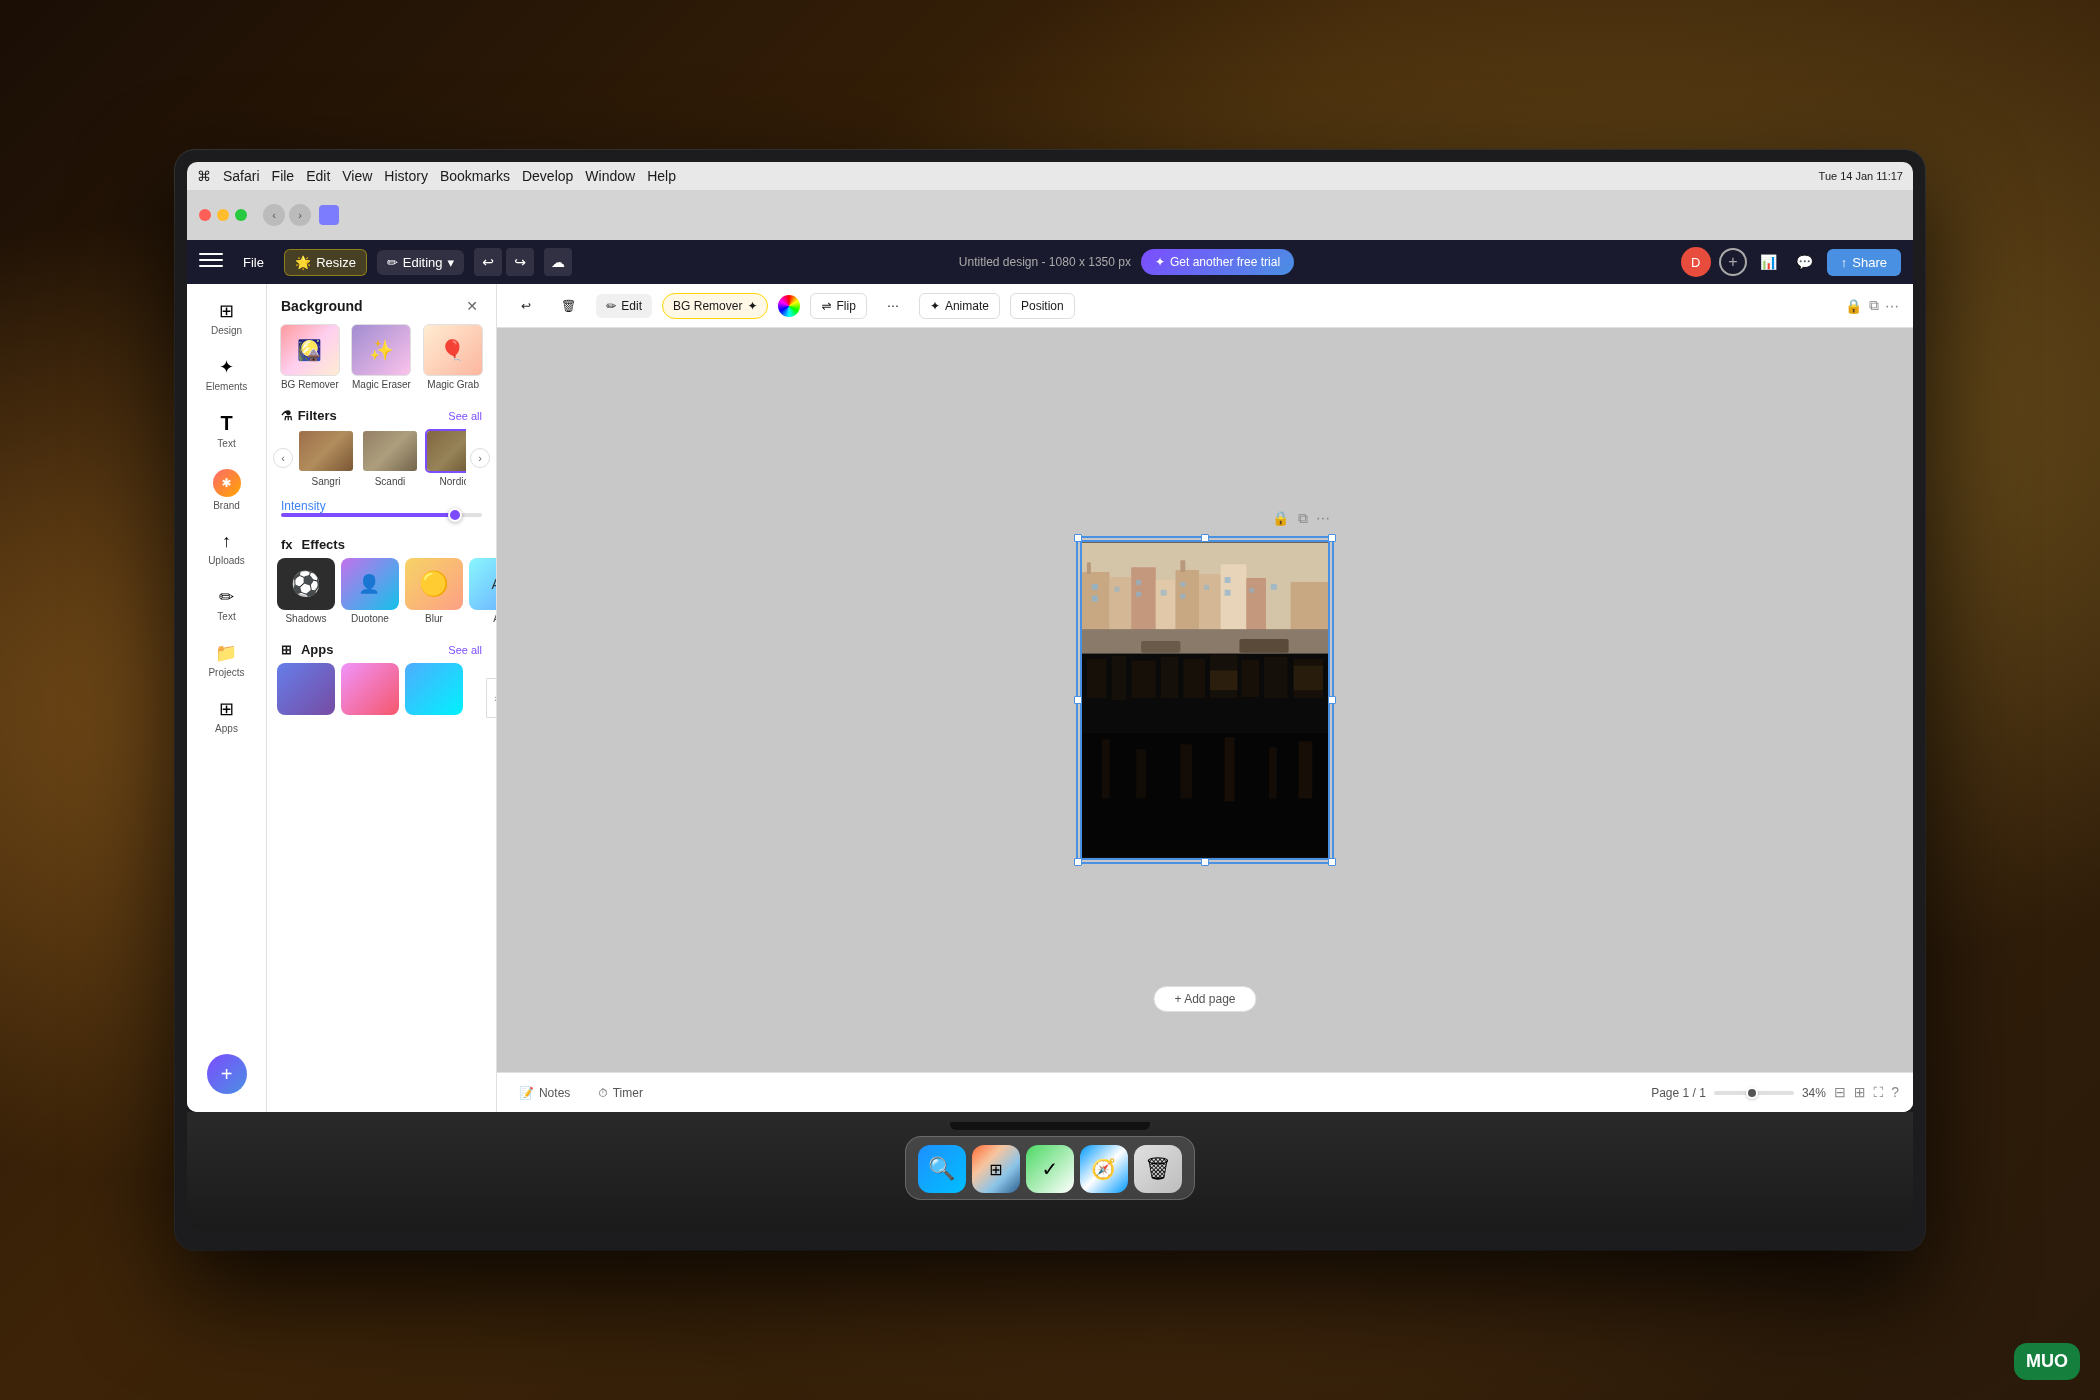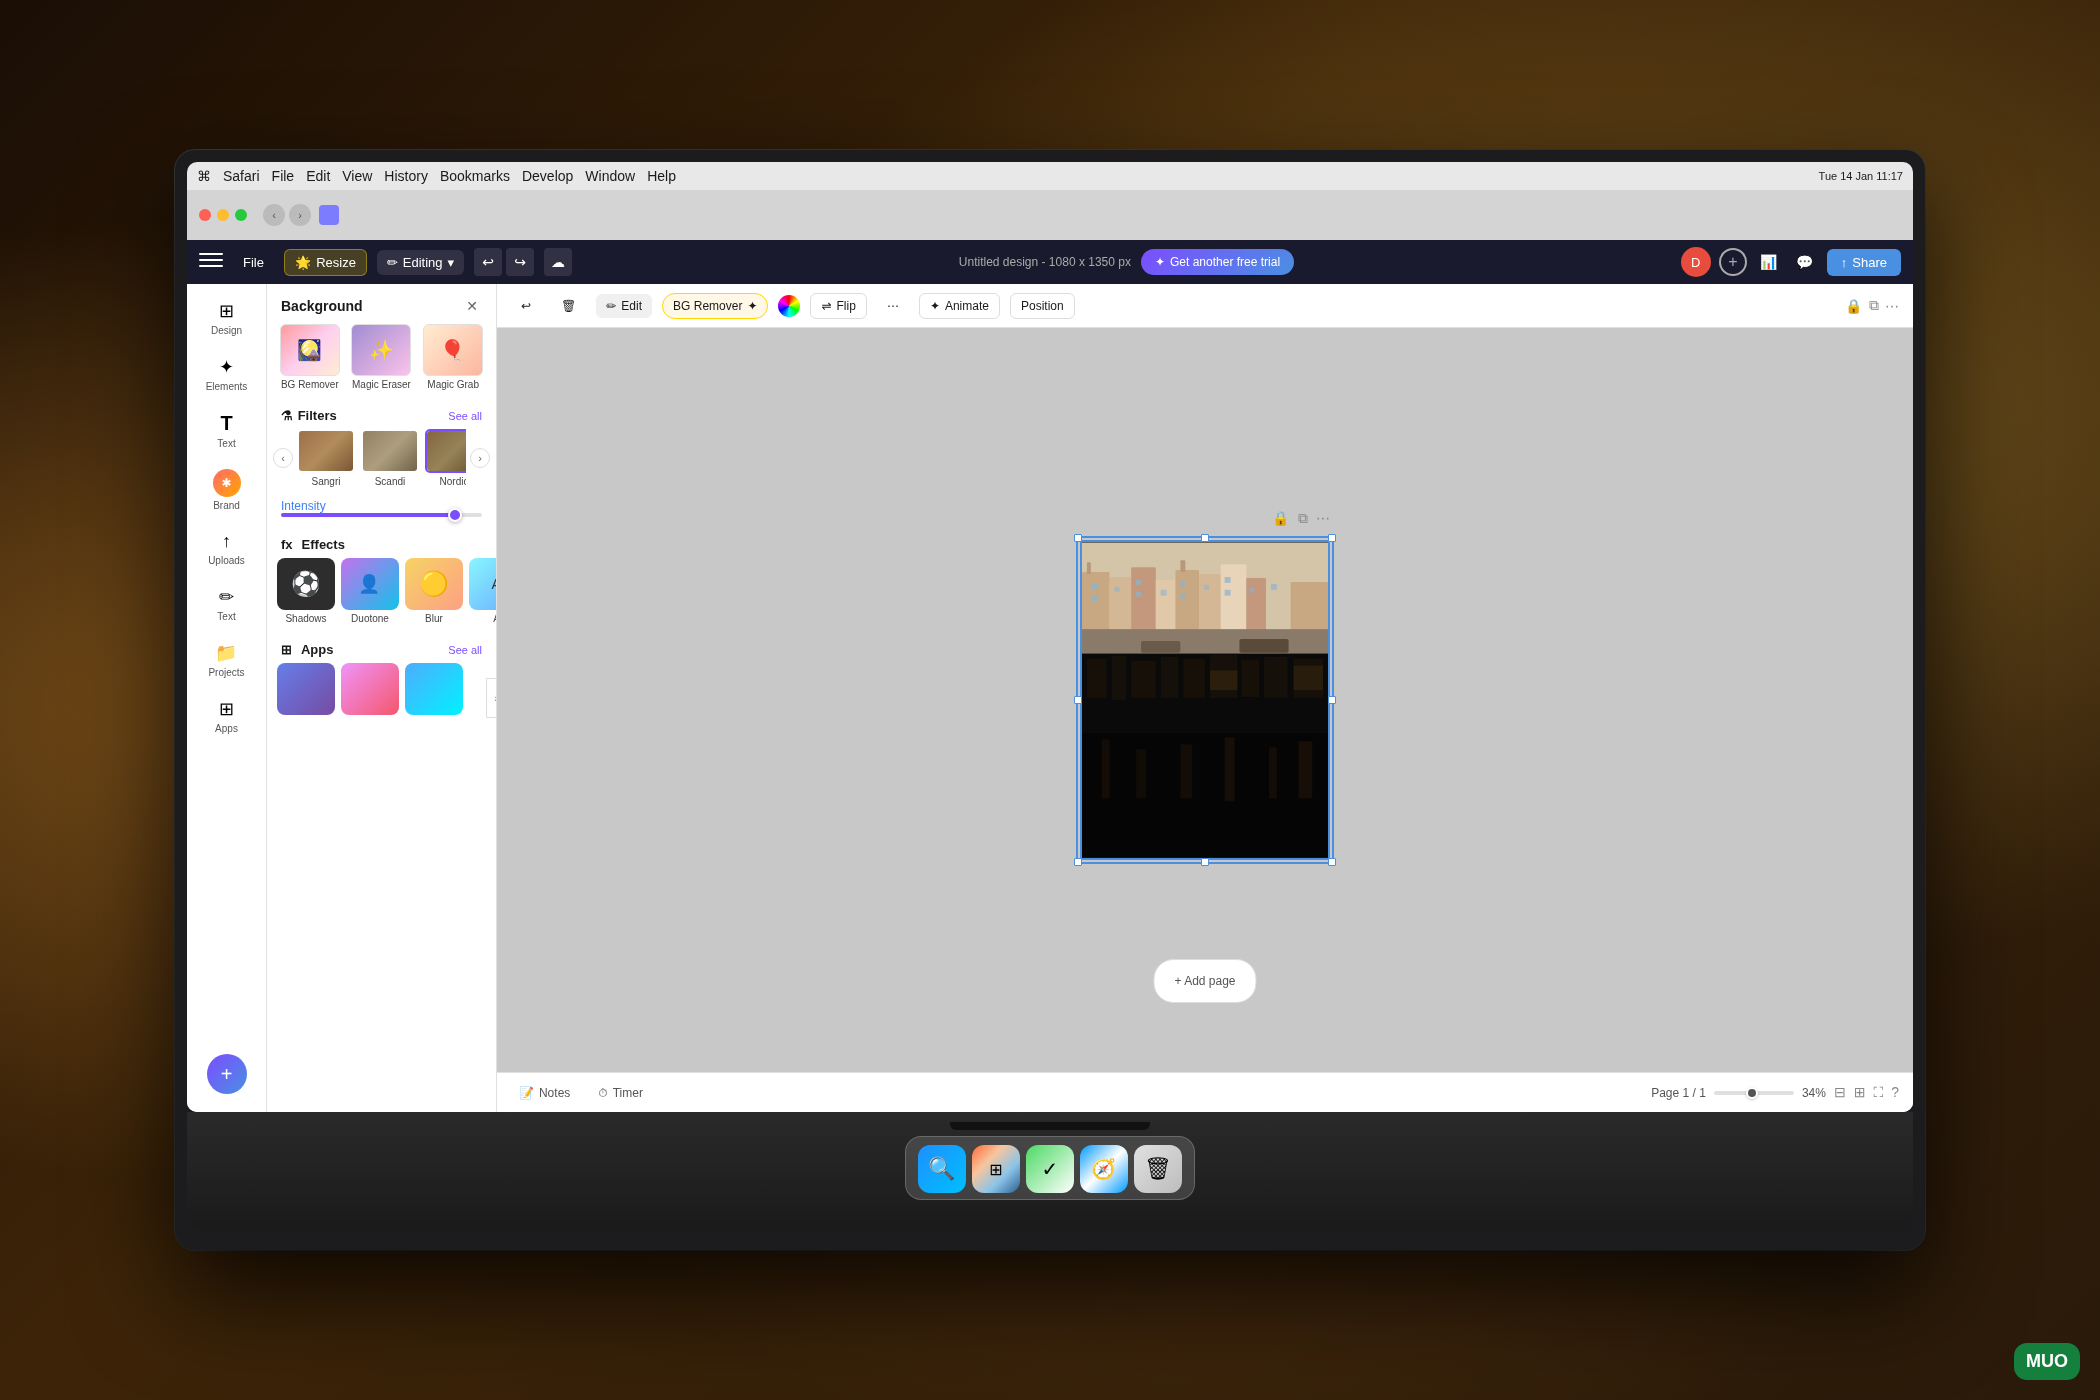--- a/index.html
+++ b/index.html
@@ -459,27 +459,27 @@
     .canvas-top-icons {
       position: absolute;
       top: -30px; right: 0;
       display: flex; gap: 8px;
       color: #888; font-size: 14px;
     }
 
     
     .add-page-btn {
       position: absolute;
-      bottom: 69px;
+      bottom: 60px;
       left: 50%;
       transform: translateX(-50%);
       background: white;
       border: 1px solid #ddd;
       border-radius: 20px;
-      padding: 14px 20px;
+      padding: 5px 20px;
       font-size: 12px;
       color: #555;
       cursor: pointer;
       white-space: nowrap;
     }
 
     
     .bottom-bar {
       height: 40px;
       background: white;

